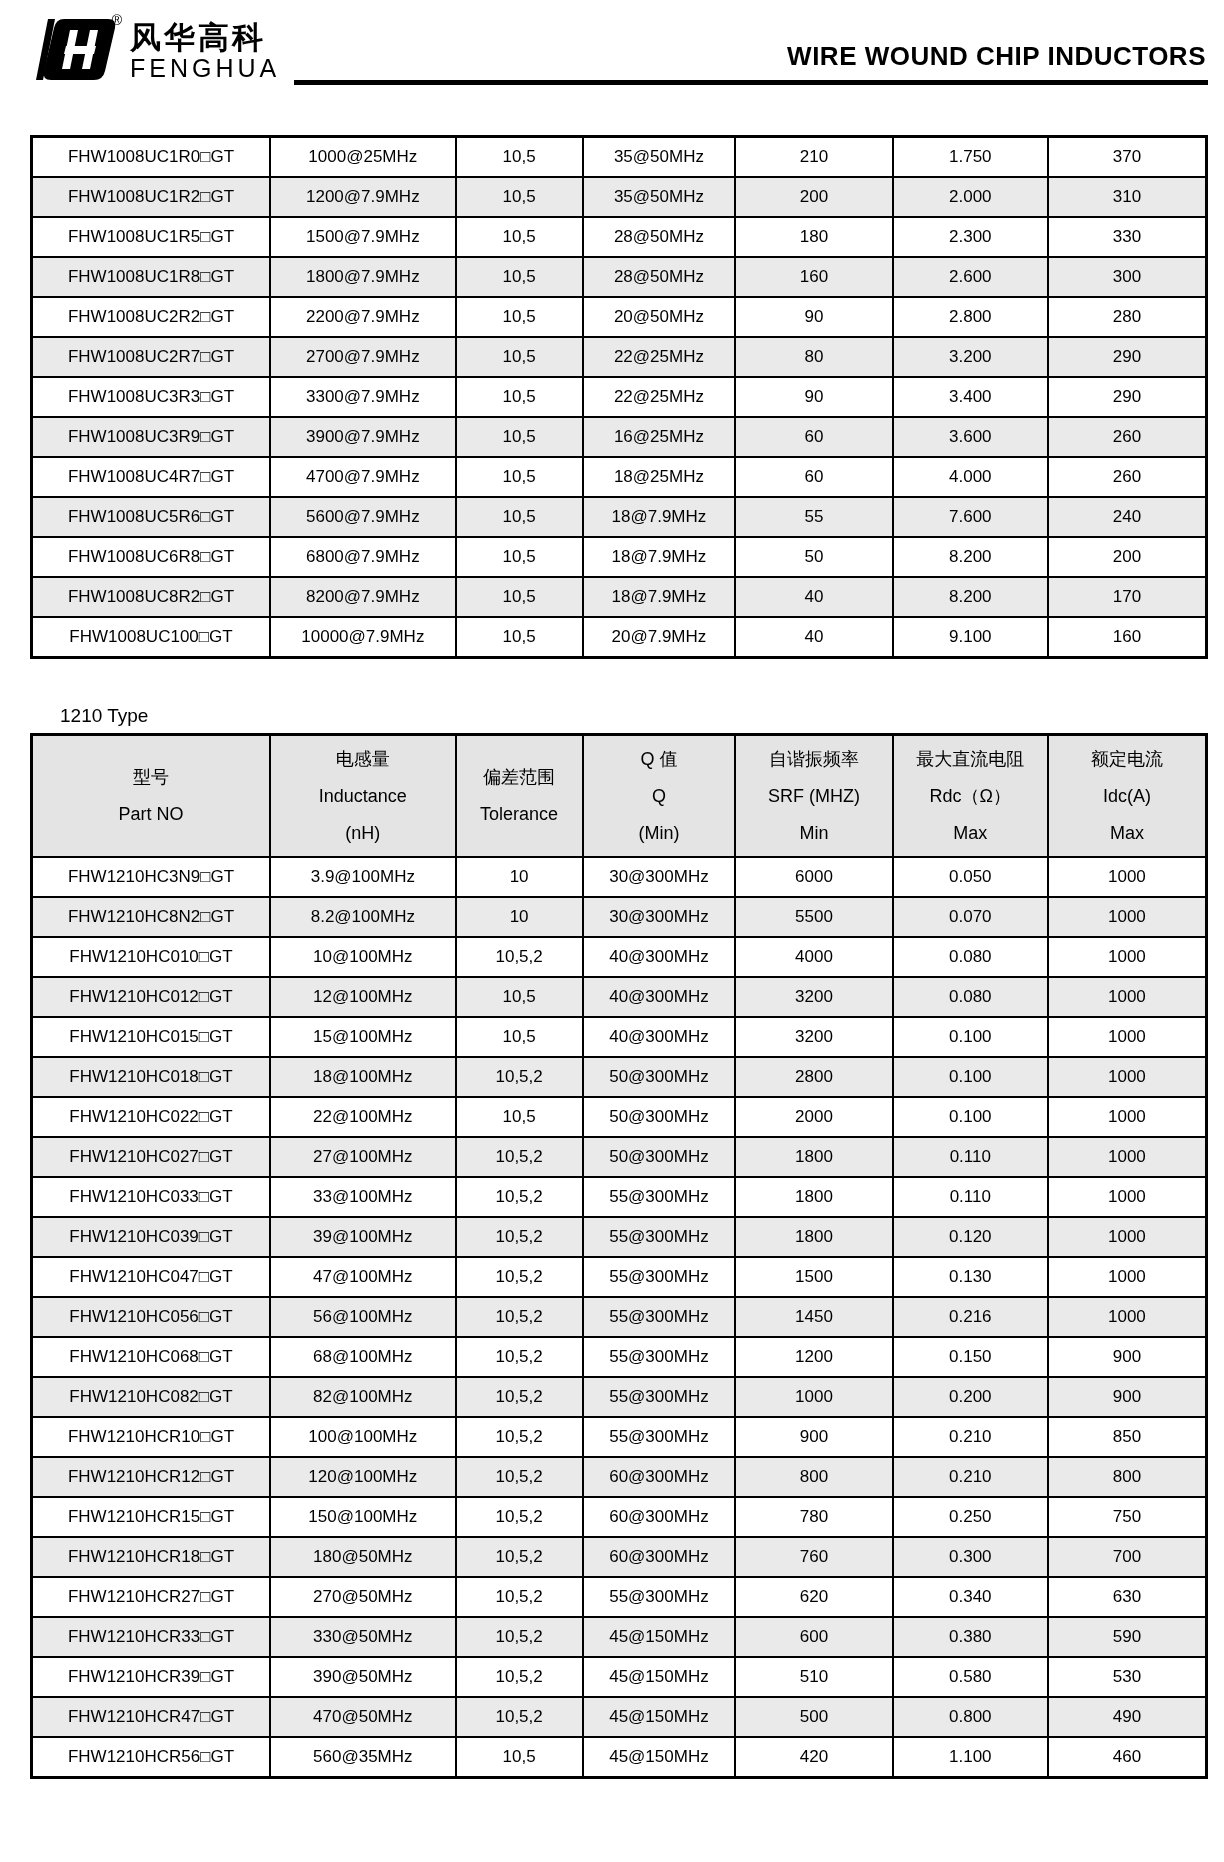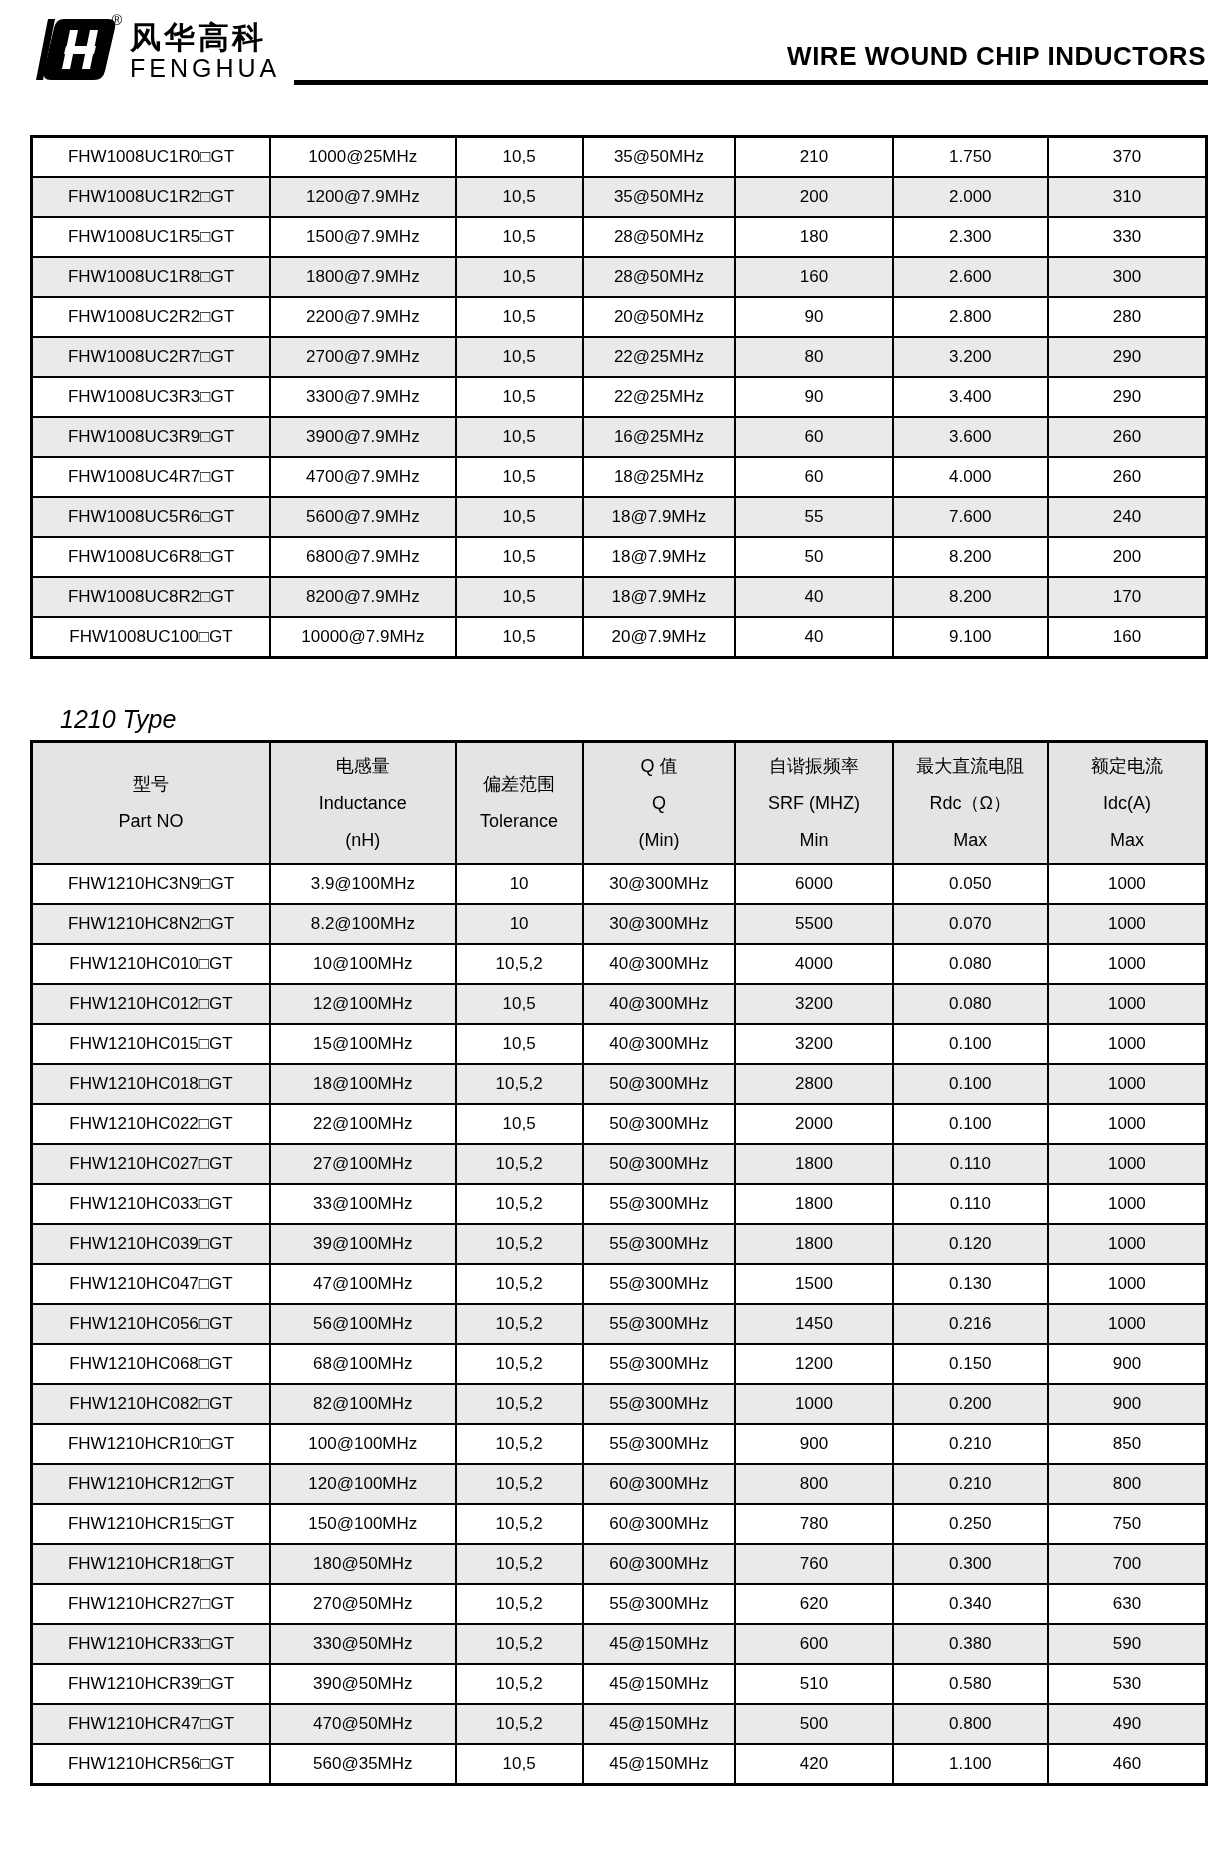--- a/index.html
+++ b/index.html
@@ -20,21 +20,21 @@
   
   table{border-collapse:collapse;table-layout:fixed;width:1178px;margin-left:30px;
         border:3px solid var(--border,#000);}
   td,th{border:2px solid var(--border,#000);text-align:center;vertical-align:middle;
         font-size:17px;font-weight:normal;padding:0;overflow:hidden;white-space:nowrap;}
   tbody td{height:38px;}
   tbody tr:nth-child(even){background:var(--alt,#eaeaea);}
   thead th{height:120px;background:var(--hdrbg,#e4e4e4);text-align:center;}
   thead th div{line-height:37px;font-size:18px;}
   #t1{margin-top:37px;border-radius:17px;}
-  .section-label{margin:46px 16px 6px 60px;font-size:25px;font-style:italic;}
+  .section-label{margin:46px 16px 6px 60px;font-size:19px;}
 </style>
 </head>
 <body>
 
 <div class="page">
 
   <div class="hdr">
     <div class="logo">
       <div class="logo-mark">
         <svg width="92" height="72" viewBox="0 0 92 72" aria-hidden="true">

